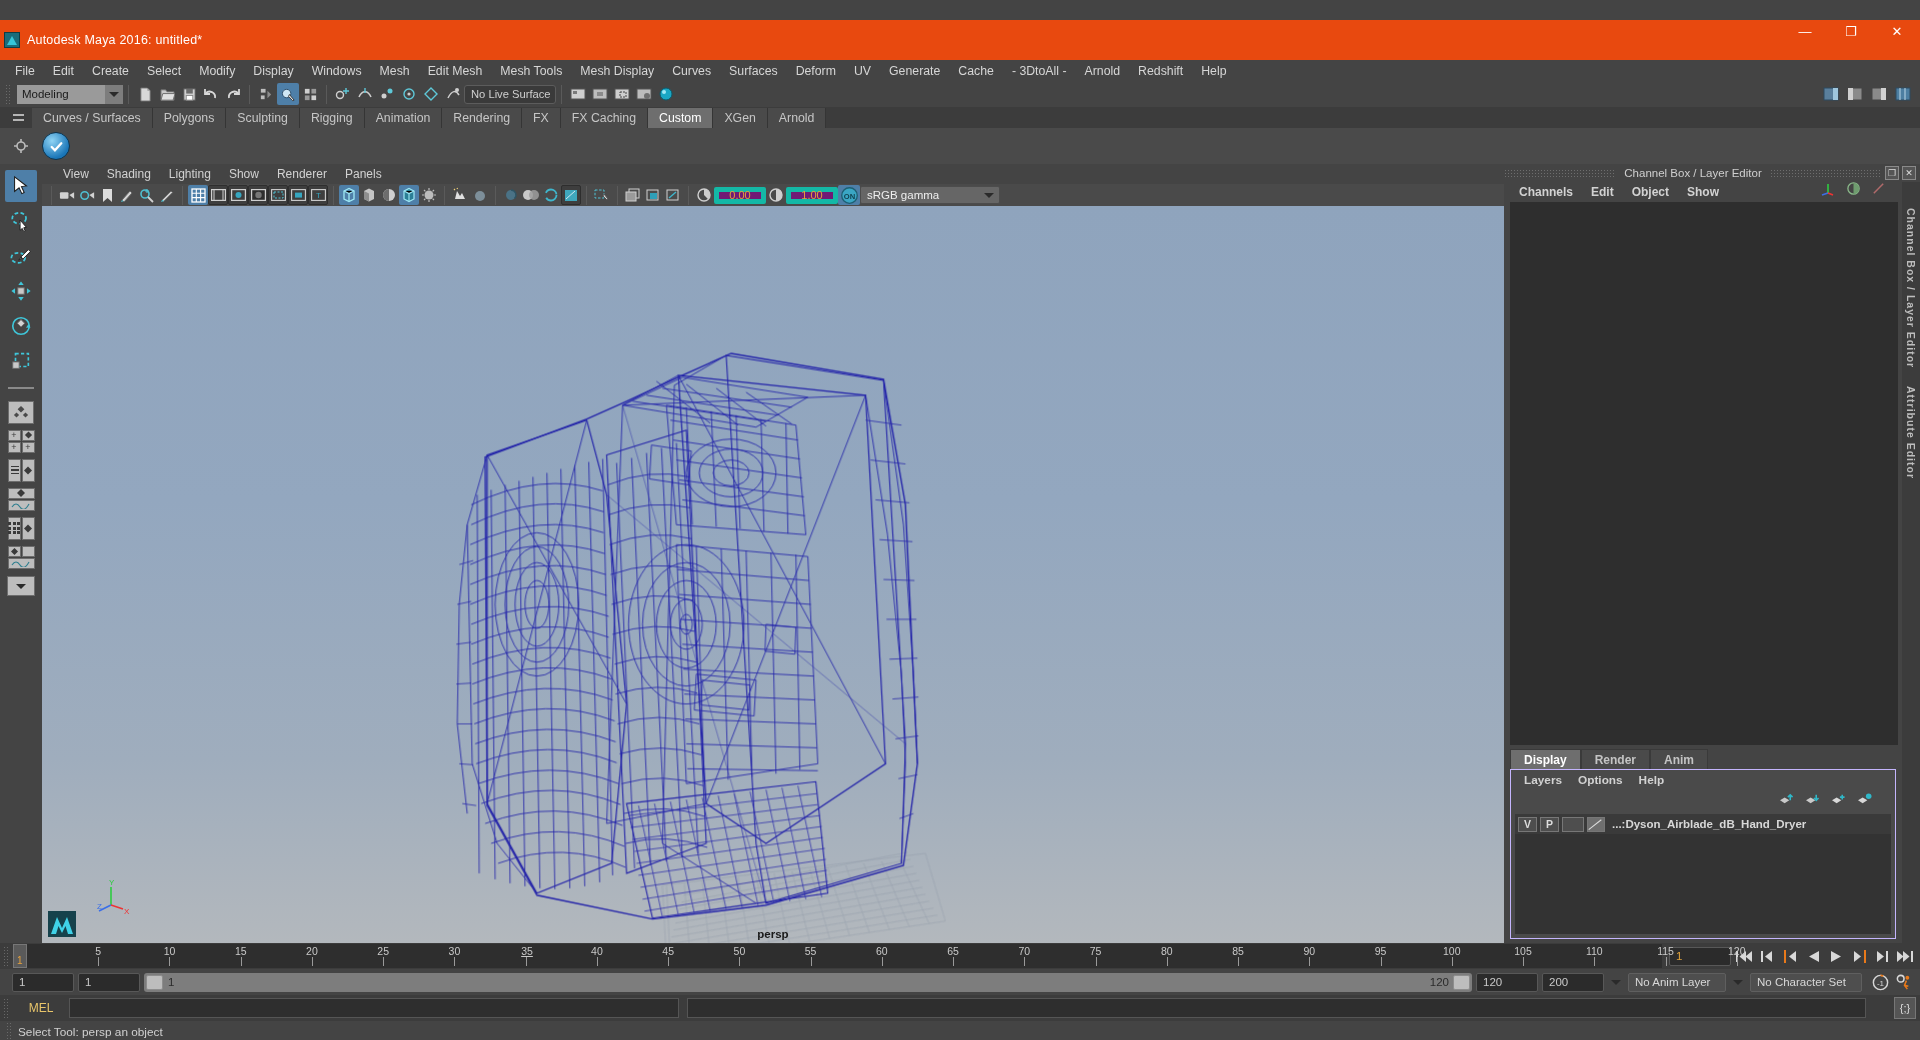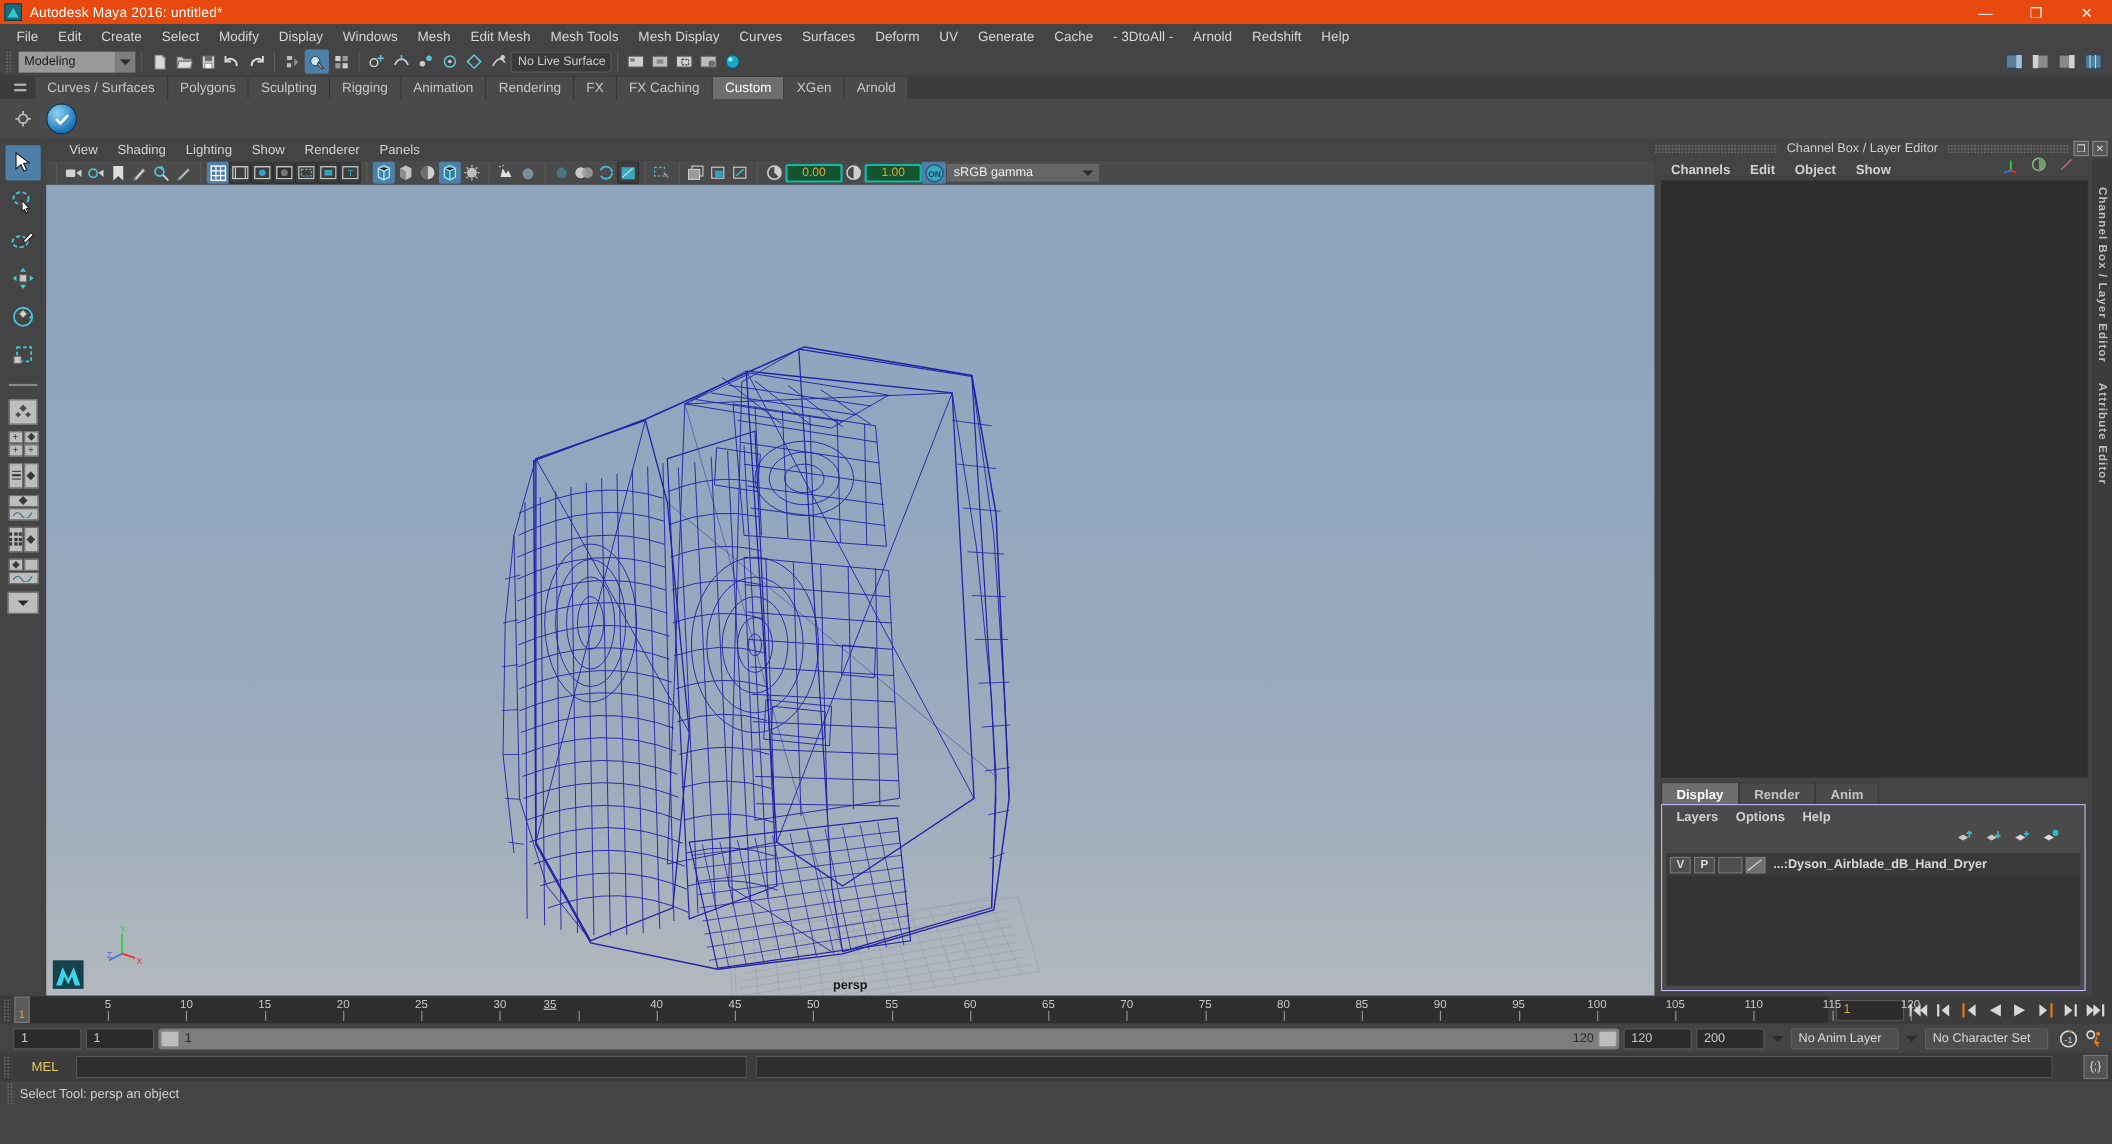--- a/index.html
+++ b/index.html
@@ -1,20 +1,20 @@
 <!DOCTYPE html>
 <html><head>
 <meta charset="utf-8">
 <style>
   * { box-sizing: border-box; margin:0; padding:0; }
   html,body { width:1920px; height:1040px; overflow:hidden; background:#444444;
     font-family:"Liberation Sans", sans-serif; }
 
   
-  #titlebar { height:22px; background:#e8490f; display:flex; align-items:center; color:#fff; }
+  #titlebar { height:40px; background:#e8490f; display:flex; align-items:center; color:#fff;margin-top:20px; }
   #titlebar .ico { width:16px; height:16px; margin:0 7px 0 4px; background:#1b6c7a;
     border:1px solid #0d3d46; position:relative; }
   #titlebar .ico:after { content:""; position:absolute; left:2px; top:3px; width:0;height:0;
     border-left:5px solid transparent;border-right:5px solid transparent;border-bottom:9px solid #37c6d9;}
   #titlebar .title { font-size:12.5px; letter-spacing:.2px; }
   #titlebar .wbtns { margin-left:auto; display:flex; height:100%; }
   #titlebar .wbtn { width:46px; height:22px; display:flex; align-items:center; justify-content:center;
     color:#fff; font-size:13px; }
 
   
@@ -67,21 +67,21 @@
   .lq { background:#bdbdbd; border:1px solid #6d6d6d; }
 
   
   #vpcol { flex:1; display:flex; flex-direction:column; background:#3c3c3c; }
   #vpmenu { height:20px; background:#444; display:flex;align-items:center; padding-left:12px; }
   #vpmenu .vm { color:#d2d2d2;font-size:12px;padding:1px 9px;}
   #vptools { height:22px; background:#4a4a4a; display:flex; align-items:center; padding-left:4px; }
   .vtb { width:20px;height:20px;display:flex;align-items:center;justify-content:center;border-radius:2px;}
   .vtb.on{background:#4e7fa8;}
   .vtb.frame{border:1px solid #2e2e2e;background:#3e3e3e;}
-  .numfield { width:52px;height:17px;background:#14532d;border:2px solid #14b8a6;color:#e0a33c;
+  .numfield { width:52px;height:17px;background:#701a75;border:5px solid #14b8a6;color:#e0a33c;
     font-size:11px; display:flex;align-items:center;justify-content:center;border-radius:2px;}
   .gamma-combo{width:140px;height:18px;background:#666;border:1px solid #4c4c4c;display:flex;
     align-items:center;color:#eee;font-size:11.5px;padding-left:6px;border-radius:2px;}
   .gamma-arrow{margin-left:auto;width:20px;display:flex;align-items:center;justify-content:center;}
   #viewport { flex:1; position:relative; overflow:hidden;
     background:linear-gradient(#8fa4bd 0%, #93a7bf 40%, #9fadbd 75%, #b3b8bd 100%); }
   #vpcaption { position:absolute;bottom:3px;left:0;right:0;text-align:center;color:#1a1a1a;
     font-size:11.5px; font-weight:bold;}
   #axisgiz { position:absolute; left:55px; bottom:28px; width:40px;height:40px; }
   #mayalogo { position:absolute; left:4px; bottom:2px; width:34px;height:34px; }
@@ -1072,21 +1072,21 @@
         <div class="ticklabel" style="left: 156.479px;">10</div>
         <div class="tick" style="left: 227.719px;"></div>
         <div class="ticklabel" style="left: 227.719px;">15</div>
         <div class="tick" style="left: 298.959px;"></div>
         <div class="ticklabel" style="left: 298.959px;">20</div>
         <div class="tick" style="left: 370.198px;"></div>
         <div class="ticklabel" style="left: 370.198px;">25</div>
         <div class="tick" style="left: 441.438px;"></div>
         <div class="ticklabel" style="left: 441.438px;">30</div>
         <div class="tick" style="left: 512.678px;"></div>
-        <div class="ticklabel" style="left: 487px; text-decoration: underline;">35</div>
+        <div class="ticklabel" style="left: 514px; text-decoration: underline;">35</div>
         <div class="tick" style="left: 583.917px;"></div>
         <div class="ticklabel" style="left: 583.917px;">40</div>
         <div class="tick" style="left: 655.157px;"></div>
         <div class="ticklabel" style="left: 655.157px;">45</div>
         <div class="tick" style="left: 726.397px;"></div>
         <div class="ticklabel" style="left: 726.397px;">50</div>
         <div class="tick" style="left: 797.636px;"></div>
         <div class="ticklabel" style="left: 797.636px;">55</div>
         <div class="tick" style="left: 868.876px;"></div>
         <div class="ticklabel" style="left: 868.876px;">60</div>

